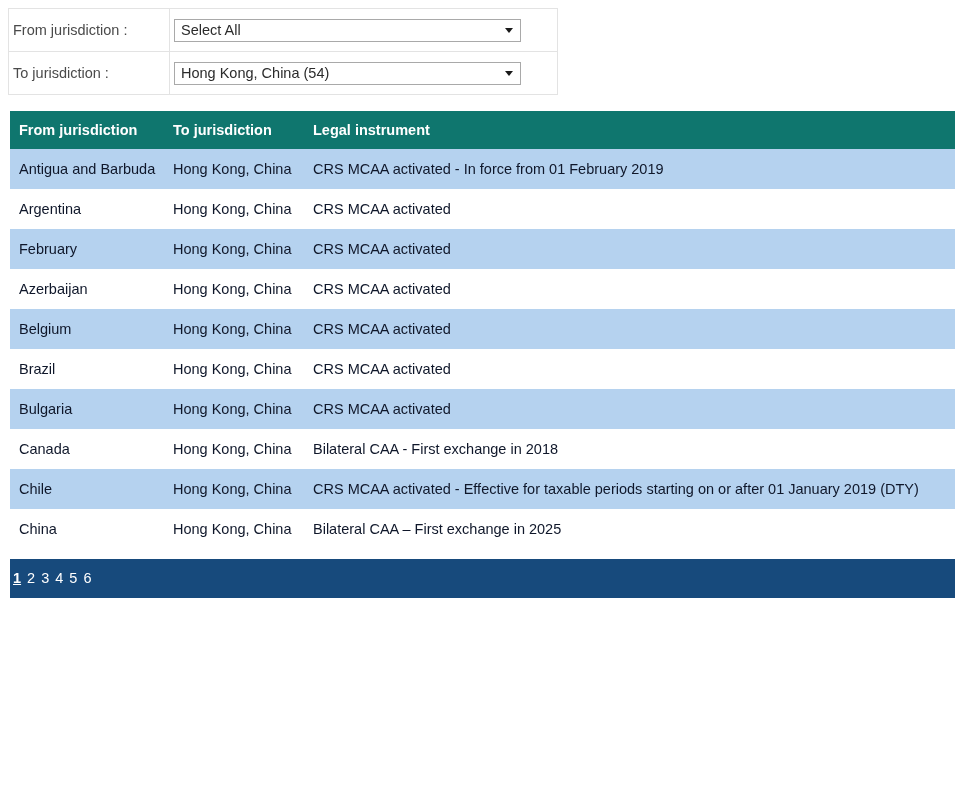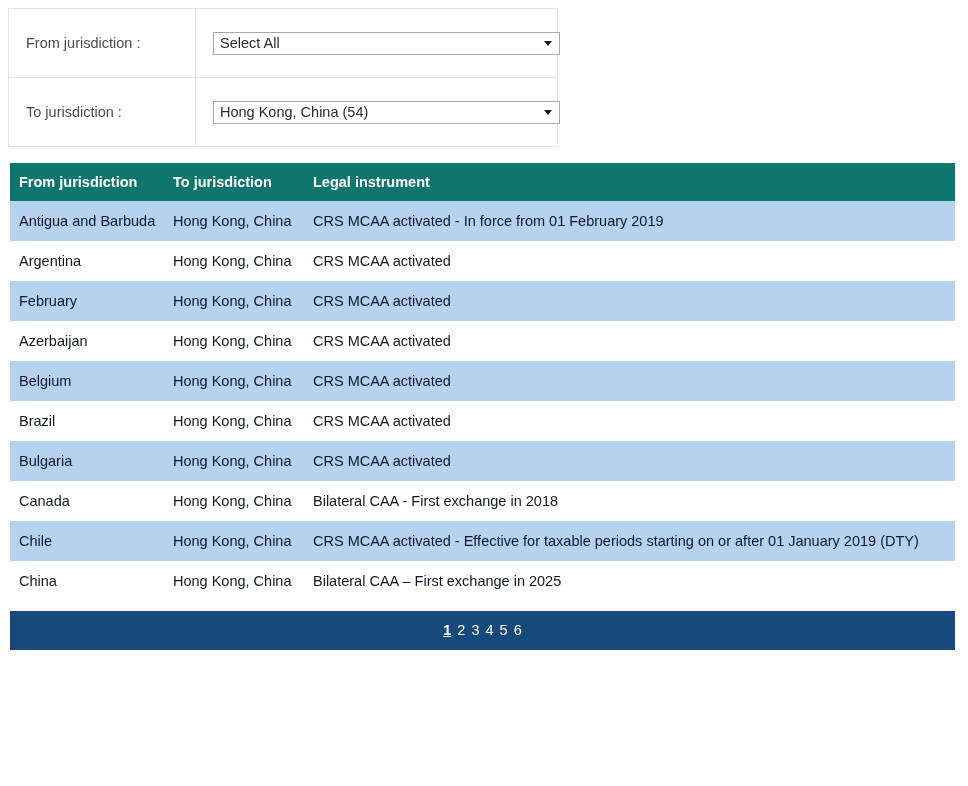--- a/index.html
+++ b/index.html
@@ -21,21 +21,21 @@
     padding: 8px 0 0 8px;
   }
   table.filter-table {
     border-collapse: collapse;
     table-layout: fixed;
     width: 550px;
     border: 1px solid #e3e3e3;
   }
   table.filter-table td {
     border: 1px solid #e3e3e3;
-    padding: 17px;
+    padding: 4px;
     vertical-align: middle;
     height: 34px;
   }
   td.filter-label {
     width: 152px;
     padding-left: 10px;
     font-size: 14.5px;
     color: #4a4a4a;
     white-space: nowrap;
   }
@@ -107,21 +107,20 @@
   tr.row-odd  td { background: #b5d2ef; }
   tr.row-even td { background: #ffffff; }
 
   
   .pager {
     margin: 10px 0 0 10px;
     width: 945px;
     background: #174a7c;
     height: 39px;
     line-height: 39px;
-    text-align: center;
     color: #ffffff;
     font-size: 14.5px;
     box-sizing: border-box;
   }
   .pager a {
     color: #ffffff;
     text-decoration: none;
     padding: 0 3px;
     cursor: pointer;
   }

